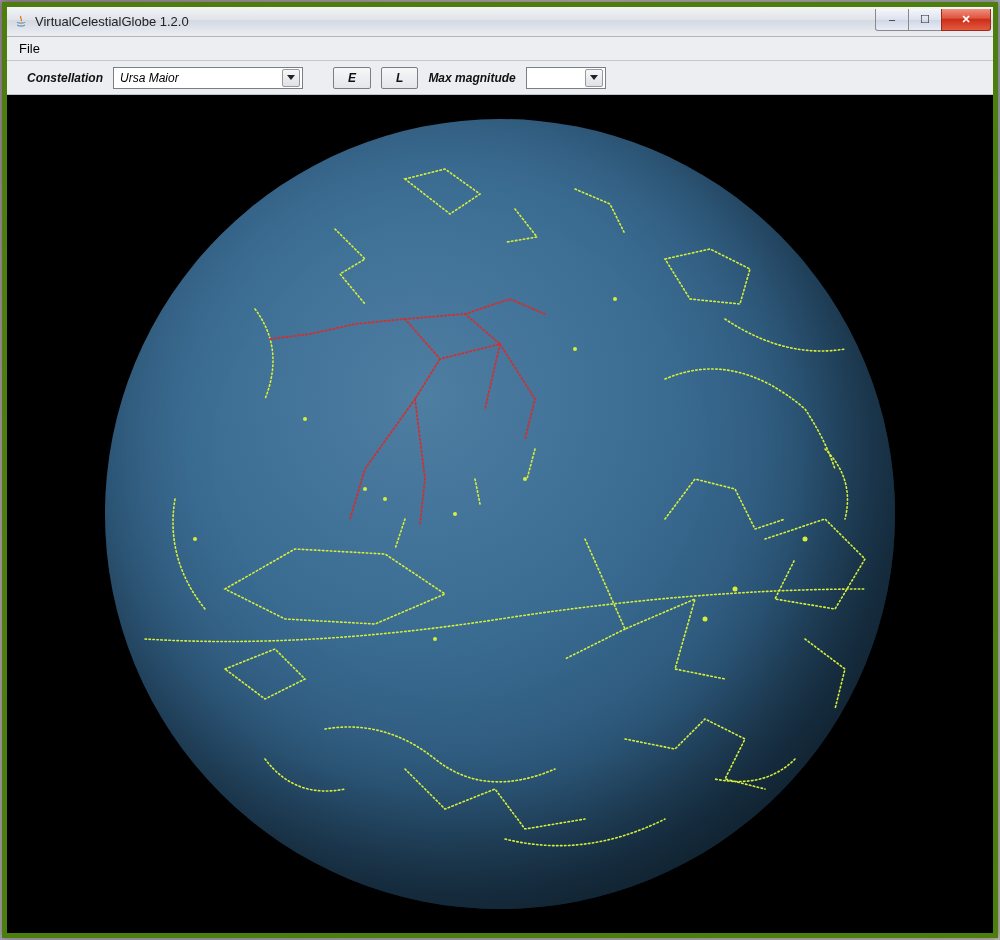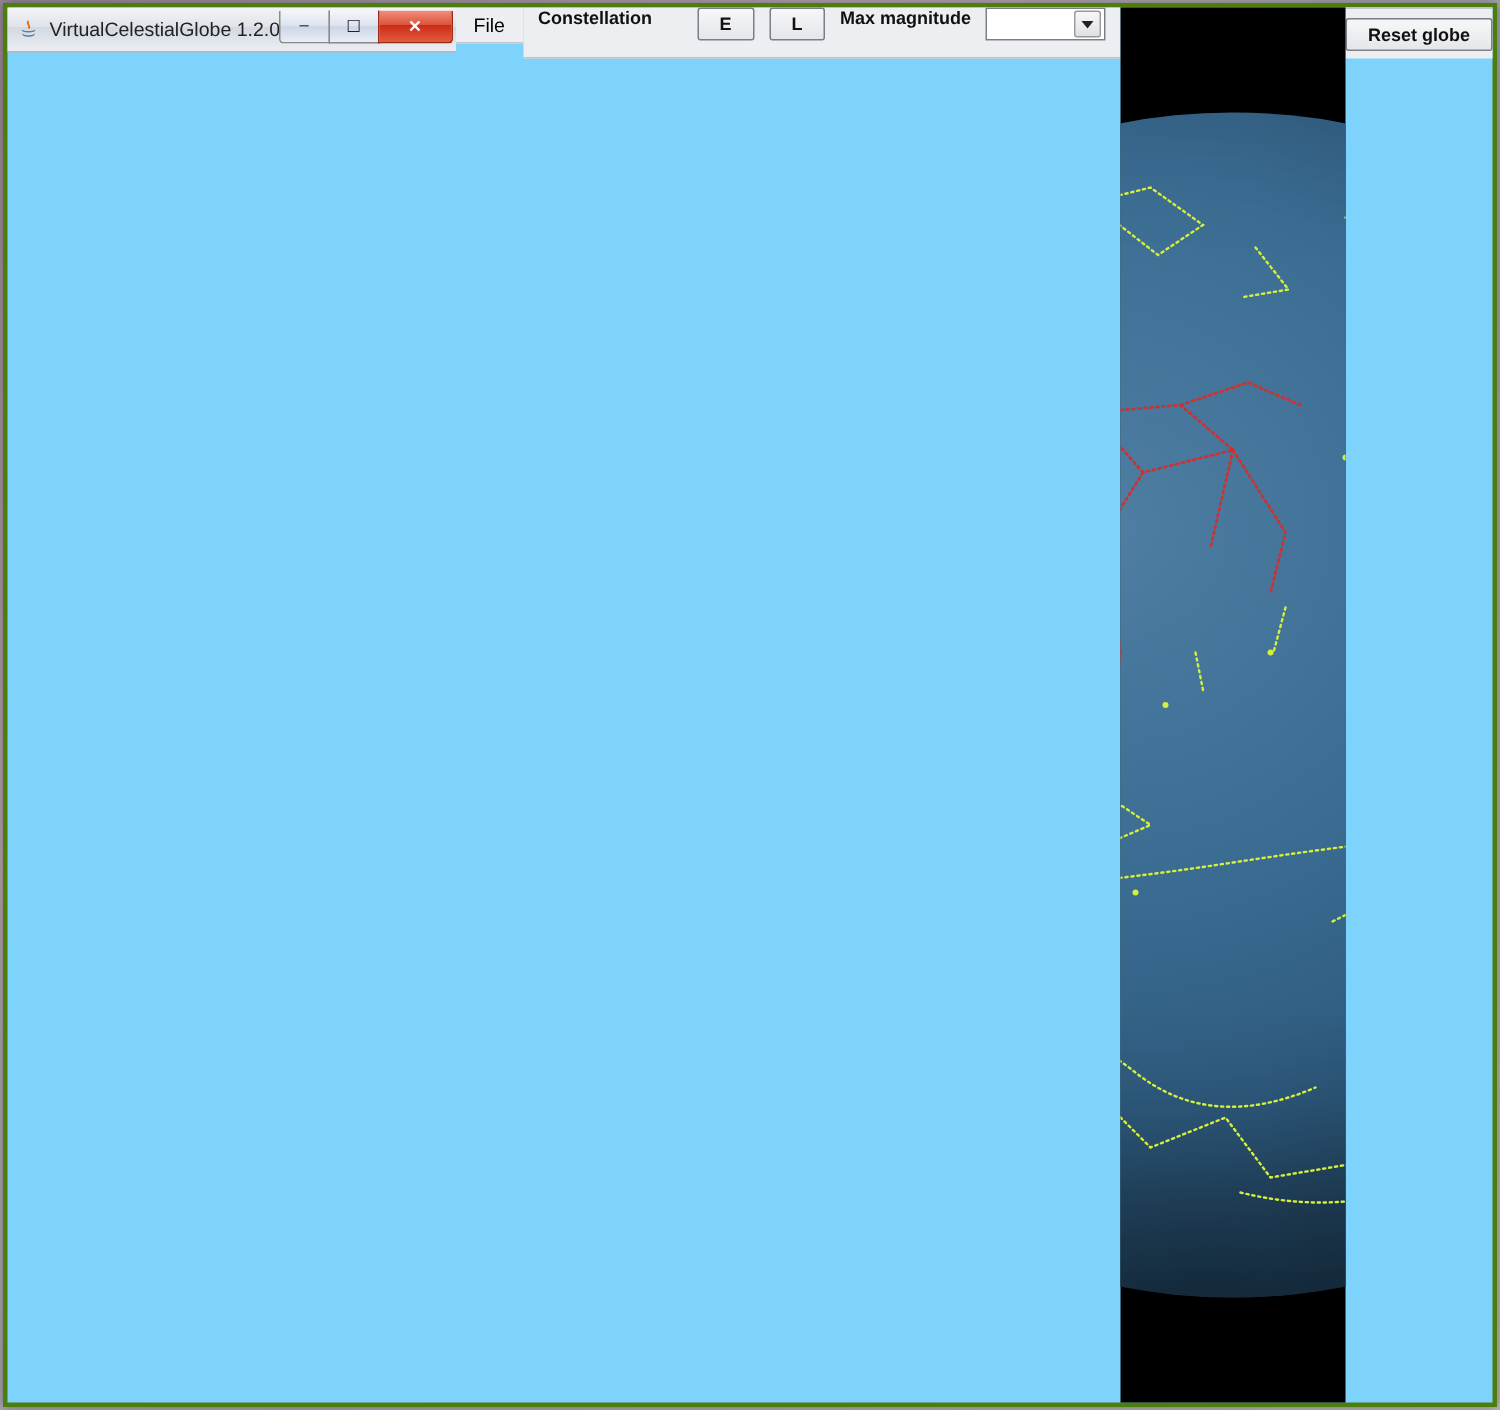--- a/index.html
+++ b/index.html
@@ -9,24 +9,24 @@
     font-family: "Segoe UI", Tahoma, sans-serif;
     font-size:12px;
     background: linear-gradient(135deg, #9a8a9a 0%, #b8a8b0 30%, #9fa7b0 60%, #c0b8b0 100%);
     overflow:hidden;
     position:relative;
   }
 
   
   .window {
     position:absolute; left:2px; top:2px; right:2px; bottom:2px;
-    border:3px solid #4d7c0f;
-    background:#7dd3fc;
+    border:5px solid #4d7c0f;
+    background:#4c1d95;
     box-shadow: 0 0 8px rgba(0,0,0,0.4);
-    display:flex; flex-direction:row;
+    display:flex; flex-direction:column;
   }
 
   
   .titlebar {
     height:30px;
     background: linear-gradient(to bottom, #f4f4f6 0%, #e0e3ea 45%, #d3d8e2 46%, #eceef3 100%);
     border-bottom:1px solid #b5b5b5;
     display:flex; align-items:center; justify-content:space-between;
     padding-left:6px;
   }
@@ -59,23 +59,24 @@
     display:flex; align-items:center; padding:0 4px;
     font-size:13px;
   }
   .menu-item { padding:3px 8px; cursor:default; }
 
   
   .toolbar {
     height:34px;
     background:#eceef1;
     border-bottom:1px solid #c0c3c7;
-    display:flex; gap:10px;
-    padding:0 10px;
+    display:flex; align-items:center; gap:10px;
+    padding:0 20px;
     font-size:12px;
+    font-style:italic;
   }
   .toolbar label { font-weight:bold; color:#111; }
   .combo {
     height:22px; min-width:190px;
     background:#fff; border:1px solid #7a7f87;
     display:flex; align-items:center; justify-content:space-between;
     padding:0 2px 0 6px; font-size:12px;
     position:relative;
   }
   .combo.small { min-width:80px; }
@@ -154,20 +155,26 @@
         </div>
     </div>
   </div>
 
   <div class="menubar">
     <div class="menu-item">File</div>
   </div>
 
   <div class="toolbar">
     <label>Constellation</label>
+    <div class="combo">
+      <span>Ursa Maior</span>
+      <span class="combo-btn">
+          <span class="tri-down"></span>
+        </span>
+    </div>
     <div style="width:10px"></div>
     <div class="btn">E</div>
     <div class="btn">L</div>
     <label>Max magnitude</label>
     <div class="combo small">
       <span></span>
       <span class="combo-btn">
           <span class="tri-down"></span>
         </span>
     </div>
@@ -241,17 +248,14 @@
 
           <path class="red" d="M395 225 L430 280 L420 320"></path>
           <path class="red" d="M395 225 L380 290"></path>
 
           <path class="red" d="M360 195 L405 180 L440 195"></path>
         </g>
       </svg>
     </div>
   </div>
 
-  <div class="bottombar">
-    <div class="btn">Reset globe</div>
-  </div>
 
 </div>
 
 </body></html>

